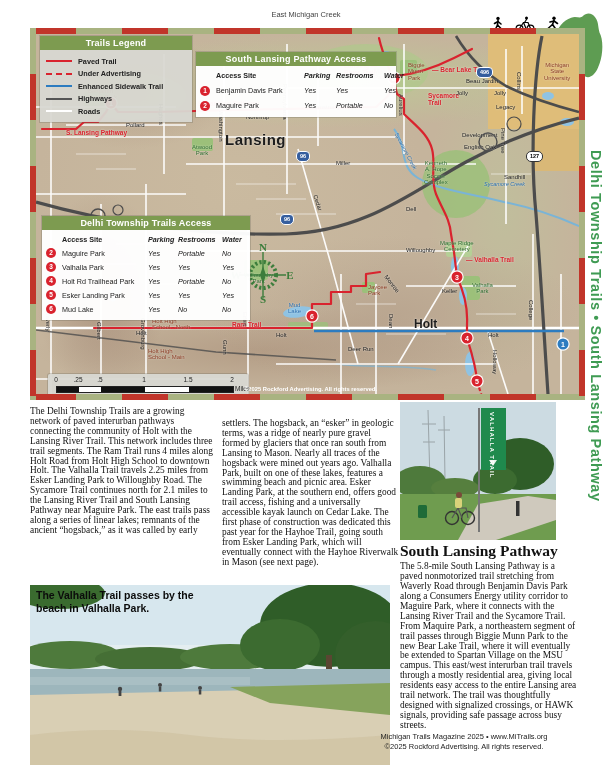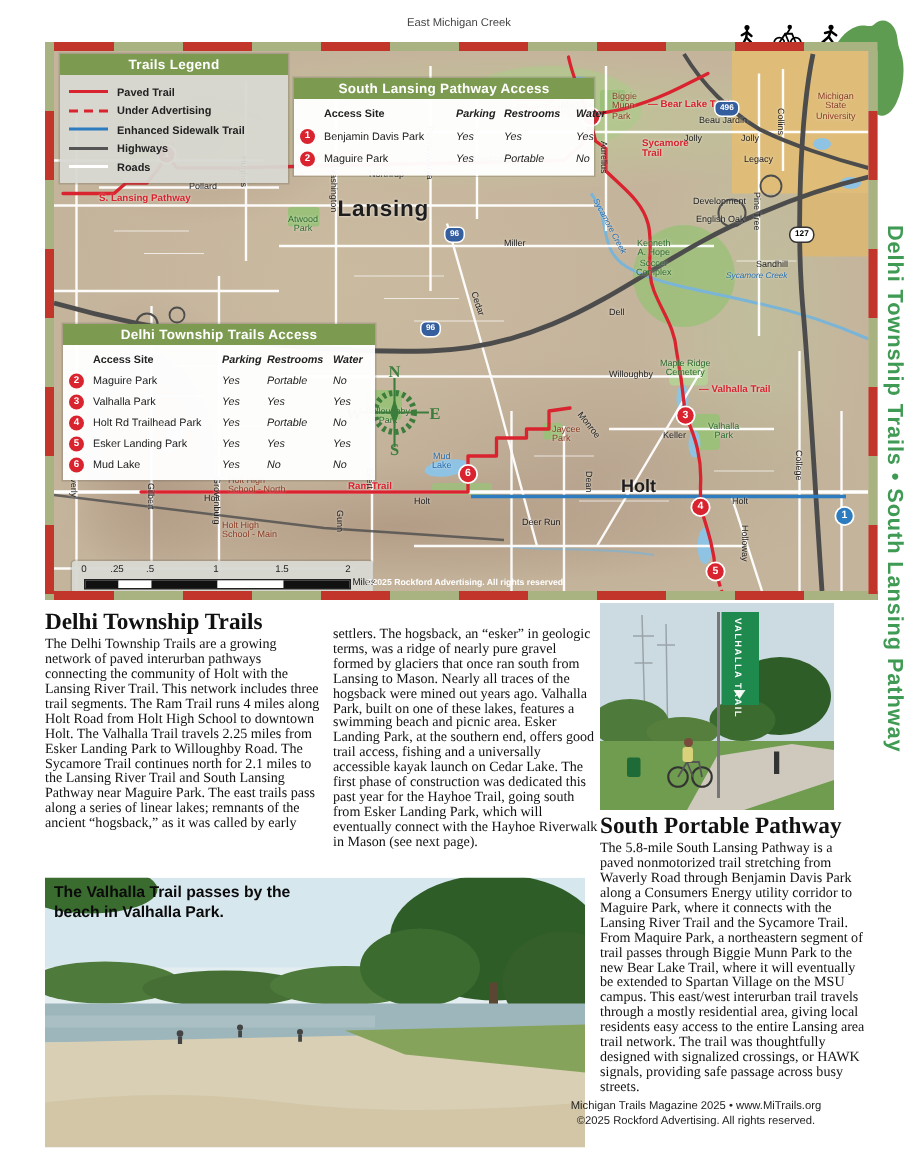--- a/index.html
+++ b/index.html
@@ -472,28 +472,27 @@
         <span class="smiles">Miles</span>
       </div>
 
       <div class="map-cr">©2025 Rockford Advertising. All rights reserved.</div>
     </div>
   </div>
 
   <div class="side-title">Delhi Township Trails • South Lansing Pathway</div>
 
   <div class="art col1">
-    <h2>Delhi Township Trails</h2>
     <p>The Delhi Township Trails are a growing network of paved interurban pathways connecting the community of Holt with the Lansing River Trail. This network includes three trail segments. The Ram Trail runs 4 miles along Holt Road from Holt High School to downtown Holt. The Valhalla Trail travels 2.25 miles from Esker Landing Park to Willoughby Road. The Sycamore Trail continues north for 2.1 miles to the Lansing River Trail and South Lansing Pathway near Maguire Park. The east trails pass along a series of linear lakes; remnants of the ancient “hogsback,” as it was called by early</p>
   </div>
   <div class="art col2">
     <p>settlers. The hogsback, an “esker” in geologic terms, was a ridge of nearly pure gravel formed by glaciers that once ran south from Lansing to Mason. Nearly all traces of the hogsback were mined out years ago. Valhalla Park, built on one of these lakes, features a swimming beach and picnic area. Esker Landing Park, at the southern end, offers good trail access, fishing and a universally accessible kayak launch on Cedar Lake. The first phase of construction was dedicated this past year for the Hayhoe Trail, going south from Esker Landing Park, which will eventually connect with the Hayhoe Riverwalk in Mason (see next page).</p>
   </div>
   <div class="art col3">
-    <h2>South Portable Pathway</h2>
+    <h2>South Lansing Pathway</h2>
     <p>The 5.8-mile South Lansing Pathway is a paved nonmotorized trail stretching from Waverly Road through Benjamin Davis Park along a Consumers Energy utility corridor to Maguire Park, where it connects with the Lansing River Trail and the Sycamore Trail. From Maquire Park, a northeastern segment of trail passes through Biggie Munn Park to the new Bear Lake Trail, where it will eventually be extended to Spartan Village on the MSU campus. This east/west interurban trail travels through a mostly residential area, giving local residents easy access to the entire Lansing area trail network. The trail was thoughtfully designed with signalized crossings, or HAWK signals, providing safe passage across busy streets.</p>
   </div>
 
   <div class="photo photo-sign">
     <svg width="156" height="138" viewBox="0 0 156 138">
       <rect width="156" height="138" fill="#ccdbe2"></rect>
       <g stroke="#9aa4a8" stroke-width="1">
           <line x1="28" y1="8" x2="30" y2="80"></line>
           <line x1="44" y1="14" x2="45" y2="78"></line>
           <line x1="22" y1="22" x2="36" y2="22"></line>

